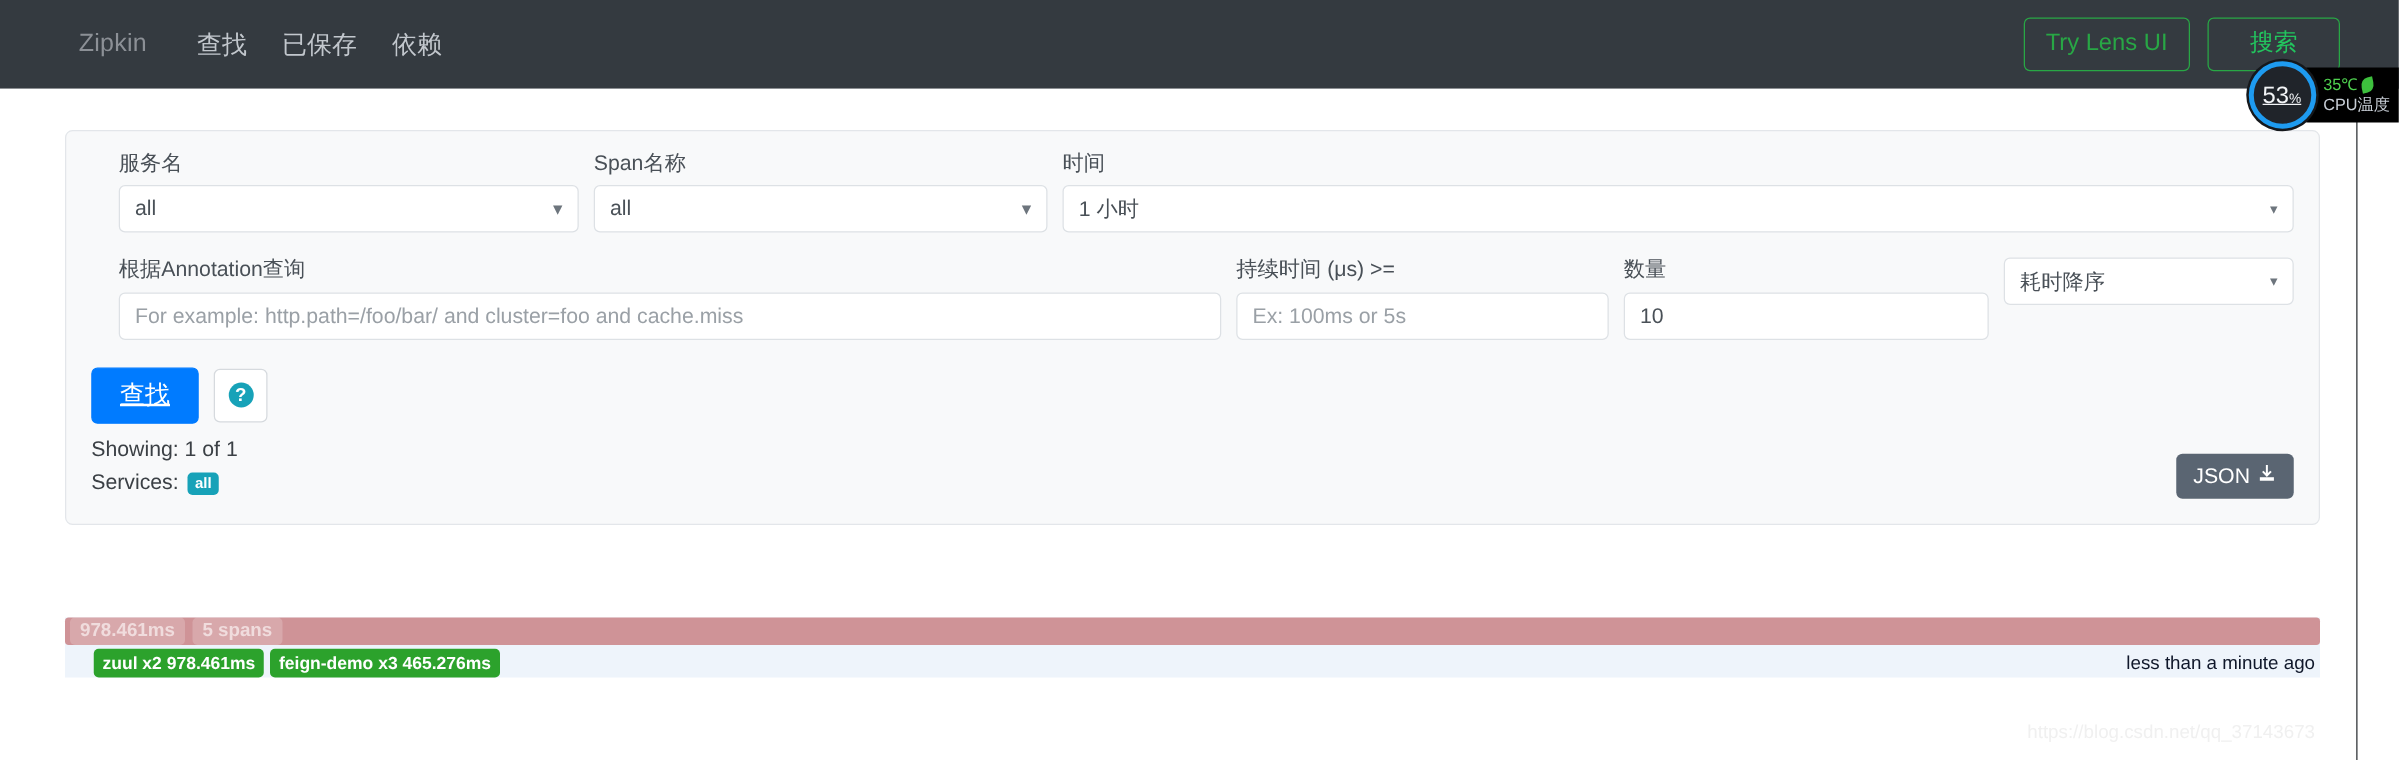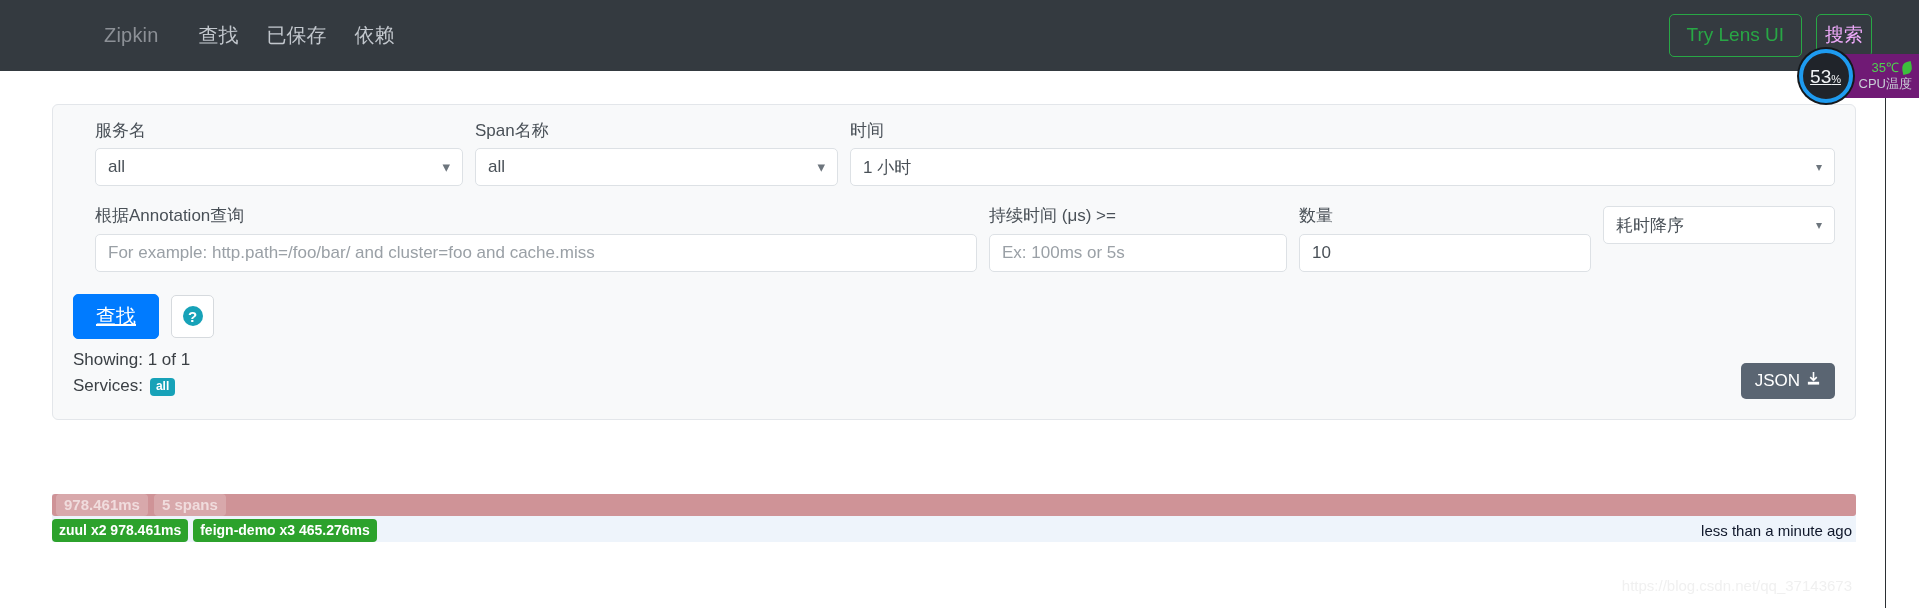--- a/index.html
+++ b/index.html
@@ -17,21 +17,21 @@
     position: absolute;
     left: 0; top: 0;
     width: 1919px; height: 71px;
     background: #343a40;
     display: flex;
     align-items: center;
   }
   .nav-brand {
     color: #8c9096;
     font-size: 20px;
-    margin-left: 104px;
+    margin-left: 63px;
     text-decoration: none;
     letter-spacing: .2px;
   }
   .nav-links {
     display: flex;
     align-items: center;
     margin-left: 40px;
     gap: 28px;
   }
   .nav-link {
@@ -65,26 +65,26 @@
     border-radius: 5px;
     background: #fff;
     font-size: 19px;
     color: #495057;
     padding: 0 11px;
     font-family: "Liberation Sans", sans-serif;
   }
   .traceid-input::placeholder { color: #9aa0a6; }
   .btn-search {
     margin-left: 14px;
-    color: #f0abfc;
+    color: #22c55e;
     background: transparent;
     border: 1px solid #28a745;
     border-radius: 5px;
     font-size: 19px;
-    padding: 9px 8px;
+    padding: 9px 33px;
     font-family: "Liberation Sans", sans-serif;
     line-height: 1.2;
     cursor: pointer;
   }
 
   
   .page {
     position: absolute;
     left: 0; top: 71px;
     width: 1886px;
@@ -268,20 +268,21 @@
   }
   .trace-chip + .trace-chip { margin-left: 6px; }
   .chip-pad-left { margin-left: 4px; }
 
   .trace-meta-row {
     position: relative;
     height: 26px;
     display: flex;
     align-items: center;
     padding-top: 3px;
+    padding-left: 23px;
   }
   .svc-chip {
     background: #2ca22c;
     color: #fff;
     font-size: 14px;
     font-weight: bold;
     border-radius: 4px;
     padding: 3px 7px 4px 7px;
     line-height: 1.15;
     white-space: nowrap;
@@ -316,29 +317,28 @@
     box-shadow: 0 0 0 2px #15181c;
   }
   .cpu-pct {
     color: #f2f4f6;
     font-size: 19px;
     line-height: 1;
     text-decoration: underline;
   }
   .cpu-pct .unit { font-size: 11px; }
   .cpu-panel {
-    background: #701a75;
+    background: #000000;
     border-radius: 5px 0 0 5px;
     height: 44px;
     margin-left: -12px;
     padding: 3px 7px 3px 18px;
     display: flex;
     flex-direction: column;
     justify-content: center;
-    align-items: flex-end;
     z-index: 1;
   }
   .cpu-temp-row {
     display: flex;
     align-items: center;
     gap: 3px;
   }
   .cpu-temp {
     color: #4fd14f;
     font-size: 13px;

